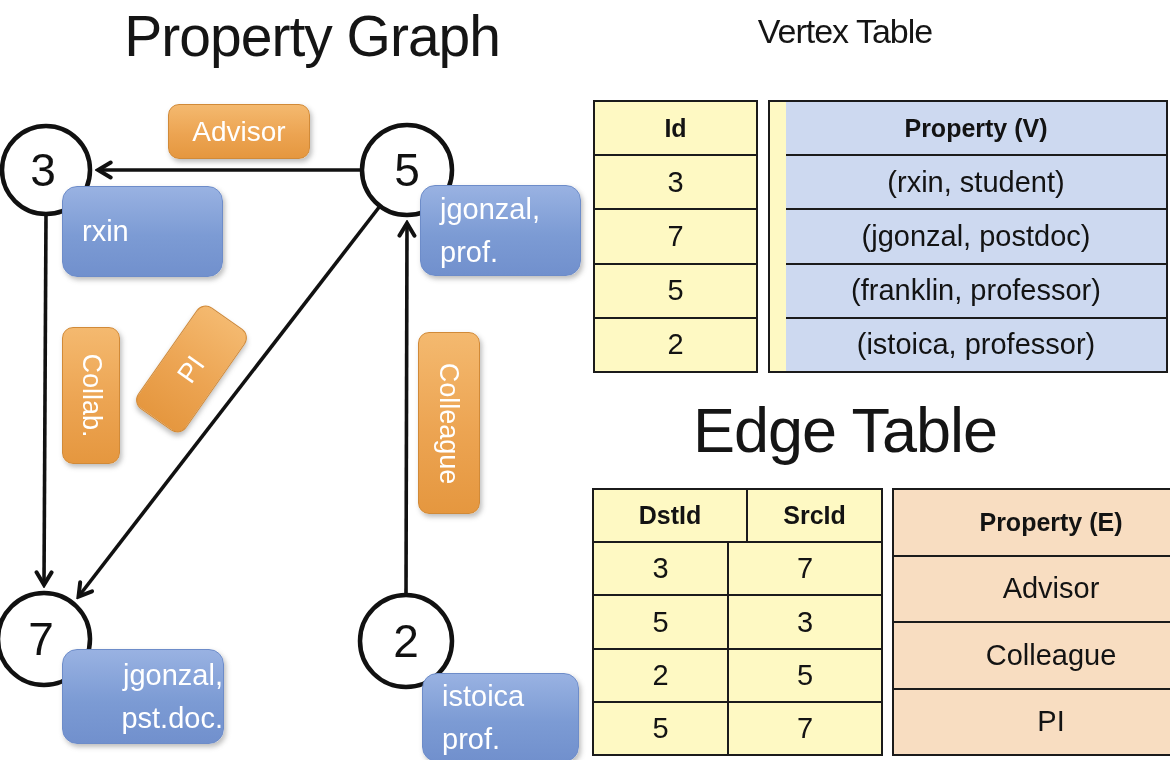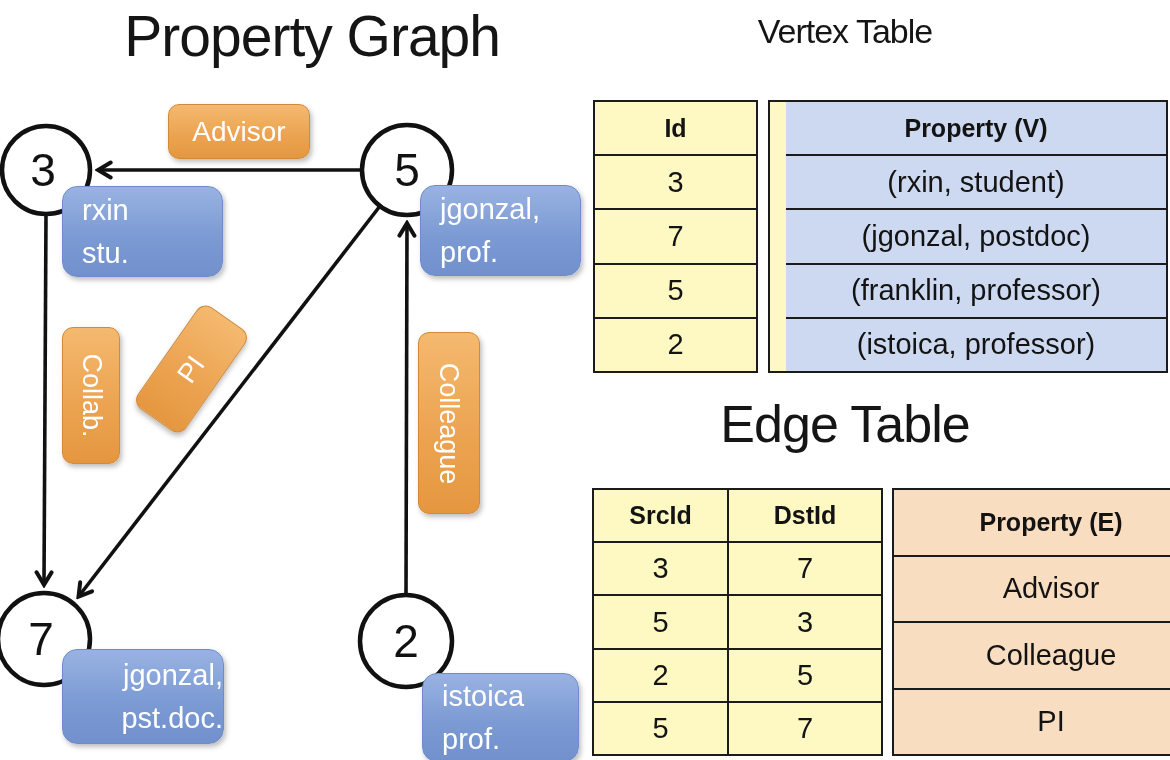--- a/index.html
+++ b/index.html
@@ -1,21 +1,21 @@
 <!DOCTYPE html>
 <html><head>
 <meta charset="utf-8">
 <style>
   html,body{margin:0;padding:0;background:#fff;}
   .stage{position:relative;width:1170px;height:760px;background:#fff;overflow:hidden;
          font-family:"Liberation Sans",sans-serif;color:#141414;}
   .title{position:absolute;text-align:center;font-weight:400;color:#151515;letter-spacing:-1px;}
   .pg-title{left:20px;top:3px;width:480px;font-size:57px;text-align:right;}
   .vt-title{left:600px;top:12px;width:490px;font-size:34px;}
-  .et-title{left:600px;top:394px;width:490px;font-size:52px;}
+  .et-title{left:600px;top:394px;width:490px;font-size:63px;}
 
   svg.canvas{position:absolute;left:0;top:0;z-index:1;}
 
   .node-num{position:absolute;z-index:2;width:64px;height:64px;display:flex;align-items:center;
             justify-content:center;font-size:46px;font-weight:300;color:#111;}
 
   .vbox{position:absolute;z-index:3;border-radius:15px;color:#fff;
         background:linear-gradient(180deg,#99b2e2 0%,#7c9bd4 55%,#7190cd 100%);
         border:1px solid #6d8cc9;box-shadow:2px 3px 5px rgba(110,110,110,.45);
         display:flex;flex-direction:column;justify-content:center;padding-left:19px;
@@ -77,21 +77,20 @@
   </div>
   <div class="elabel pi-box" style="left:162px;top:307px;width:57px;height:122px;">
     <span class="vtext-rev">PI</span>
   </div>
   <div class="elabel" style="left:418px;top:332px;width:60px;height:180px;">
     <span class="vtext">Colleague</span>
   </div>
 
   <div class="vbox" style="left:62px;top:186px;width:140px;height:89px;">
     <span>rxin</span>
-    <span>stu.</span>
   </div>
   <div class="vbox" style="left:420px;top:185px;width:140px;height:89px;">
     <span>jgonzal,</span>
     <span>prof.</span>
   </div>
   <div class="vbox" style="left:62px;top:649px;width:141px;height:93px;text-align:right;">
     <span>jgonzal,</span>
     <span>pst.doc.</span>
   </div>
   <div class="vbox" style="left:422px;top:673px;width:136px;height:87px;">
@@ -134,22 +133,22 @@
       </div>
     <div class="trow">
         <div class="cell bluefill">(istoica, professor)</div>
       </div>
   </div>
 
   <div class="title et-title">Edge Table</div>
 
   <div class="subtable" style="left:592px;top:488px;width:291px;height:268px;">
     <div class="trow">
+      <div class="cell head">DstId</div>
       <div class="cell head srccol">SrcId</div>
-      <div class="cell head">DstId</div>
     </div>
     <div class="trow">
       <div class="cell srccol">3</div>
       <div class="cell">7</div>
     </div>
     <div class="trow">
       <div class="cell srccol">5</div>
       <div class="cell">3</div>
     </div>
     <div class="trow">

